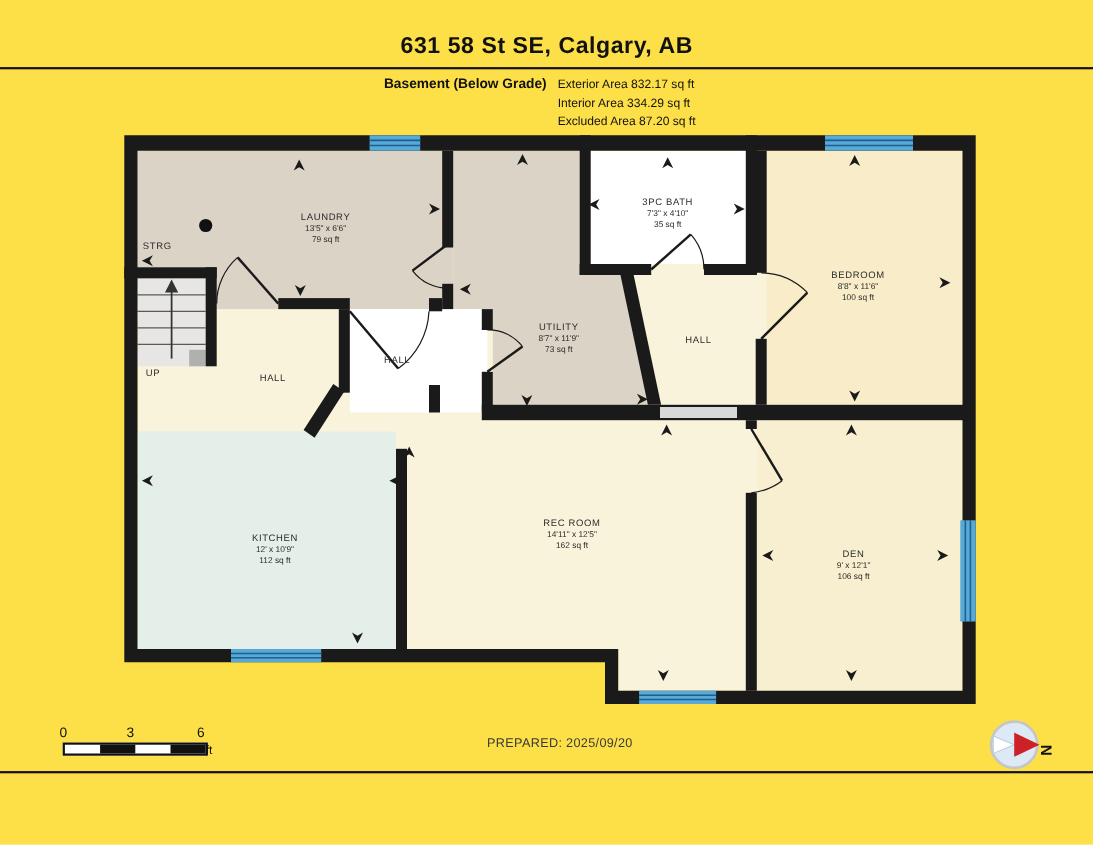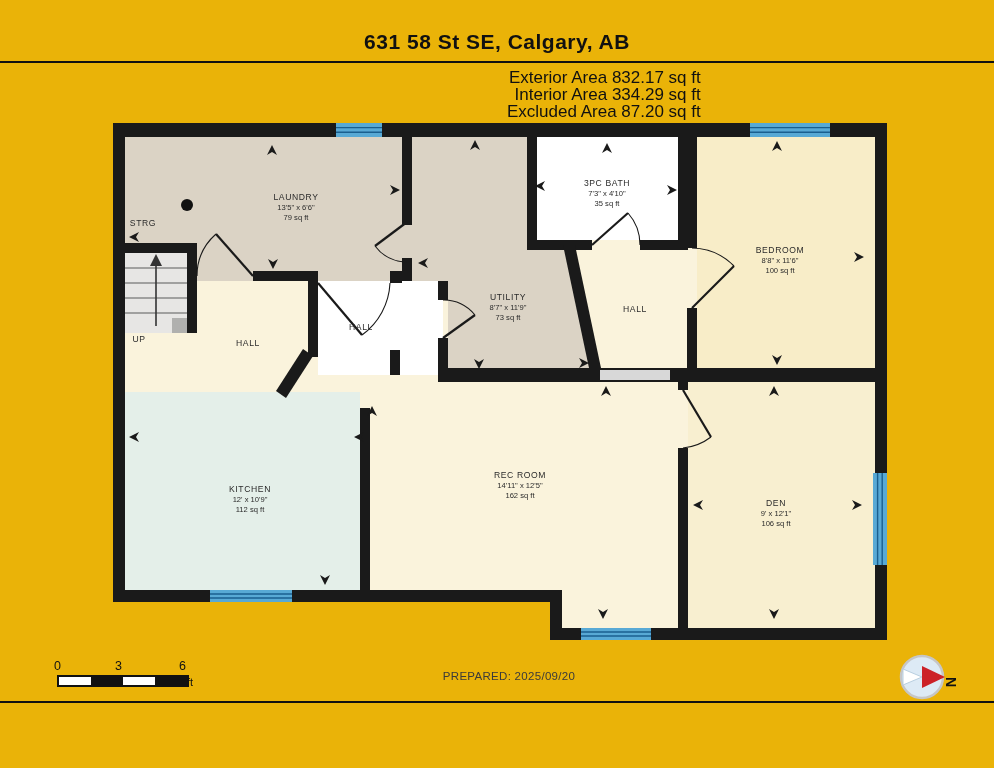--- a/index.html
+++ b/index.html
@@ -1,23 +1,23 @@
 <!DOCTYPE html>
 <html><head>
 <meta charset="utf-8">
 <style>
   html,body{margin:0;padding:0;background:#fff;}
-  #stage{position:relative;width:994px;height:768px;background:#eab308;overflow:hidden;
+  #stage{position:relative;width:994px;height:768px;background:#fde047;overflow:hidden;
          font-family:"Liberation Sans", sans-serif;}
   .title{position:absolute;top:30px;left:0;width:994px;text-align:center;
          font-size:21px;font-weight:bold;color:#111;letter-spacing:.5px;}
   .hrule{position:absolute;top:61px;left:0;width:994px;height:2px;background:#111;}
   .floorlabel{position:absolute;top:69px;left:0;width:497px;text-align:right;
               font-size:12.5px;font-weight:bold;color:#111;}
-  .arealines{position:absolute;top:69px;left:507px;font-size:17px;color:#111;line-height:17px;text-align:right;}
+  .arealines{position:absolute;top:69px;left:507px;font-size:11px;color:#111;line-height:17px;}
   svg text{font-family:"Liberation Sans", sans-serif;}
   .roomname{font-size:8.6px;fill:#2b2b2b;letter-spacing:.6px;}
   .roomdims{font-size:7.6px;fill:#2b2b2b;}
   .scalebar{position:absolute;left:57px;top:659px;width:160px;}
   .ticks{position:relative;height:15px;font-size:12.5px;color:#111;}
   .tick0{position:absolute;left:-3px;} .tick3{position:absolute;left:58px;} .tick6{position:absolute;left:122px;}
   .bar{position:relative;width:128px;height:8px;border:2px solid #111;background:#fff;margin-top:1px;}
   .seg{position:absolute;top:0;height:8px;width:32px;background:#111;}
   .seg.b1{left:32px;} .seg.b2{left:96px;}
   .ftunit{position:absolute;left:130px;top:17px;font-size:11px;color:#111;}
@@ -27,20 +27,21 @@
   .disclaimer{position:absolute;top:710px;left:38px;width:930px;font-size:10.6px;color:#222;}
   .compass{position:absolute;left:895px;top:650px;width:70px;height:54px;}
 </style>
 </head>
 <body>
 
 <div id="stage">
 
   <div class="title">631 58 St SE, Calgary, AB</div>
   <div class="hrule"></div>
+  <div class="floorlabel">Basement (Below Grade)</div>
   <div class="arealines">
     <div>Exterior Area 832.17 sq ft</div>
     <div>Interior Area 334.29 sq ft</div>
     <div>Excluded Area 87.20 sq ft</div>
   </div>
 
   <svg width="994" height="660" viewBox="0 0 994 660" style="position:absolute;top:0;left:0;">
 
     <path fill="#faf3dc" d="M125,137 H875 V628 H562 V590 H125 Z"></path>
     <rect x="125" y="137" width="287" height="144" fill="#dbd3c5"></rect>

